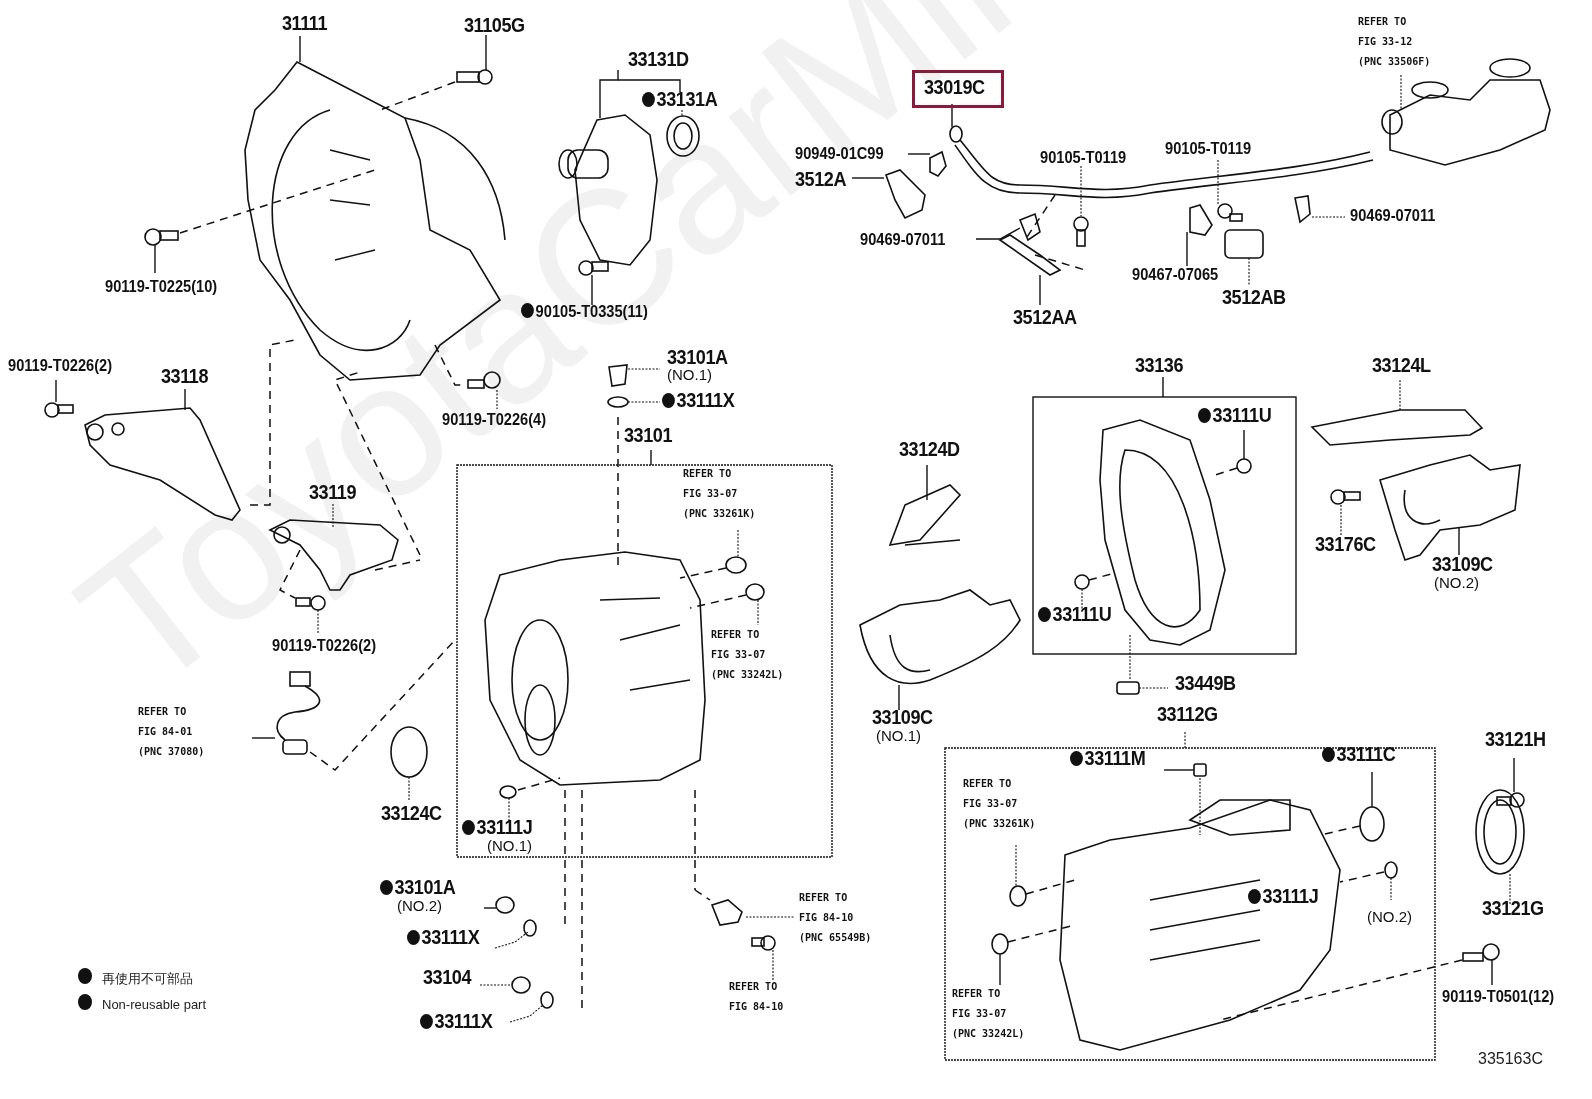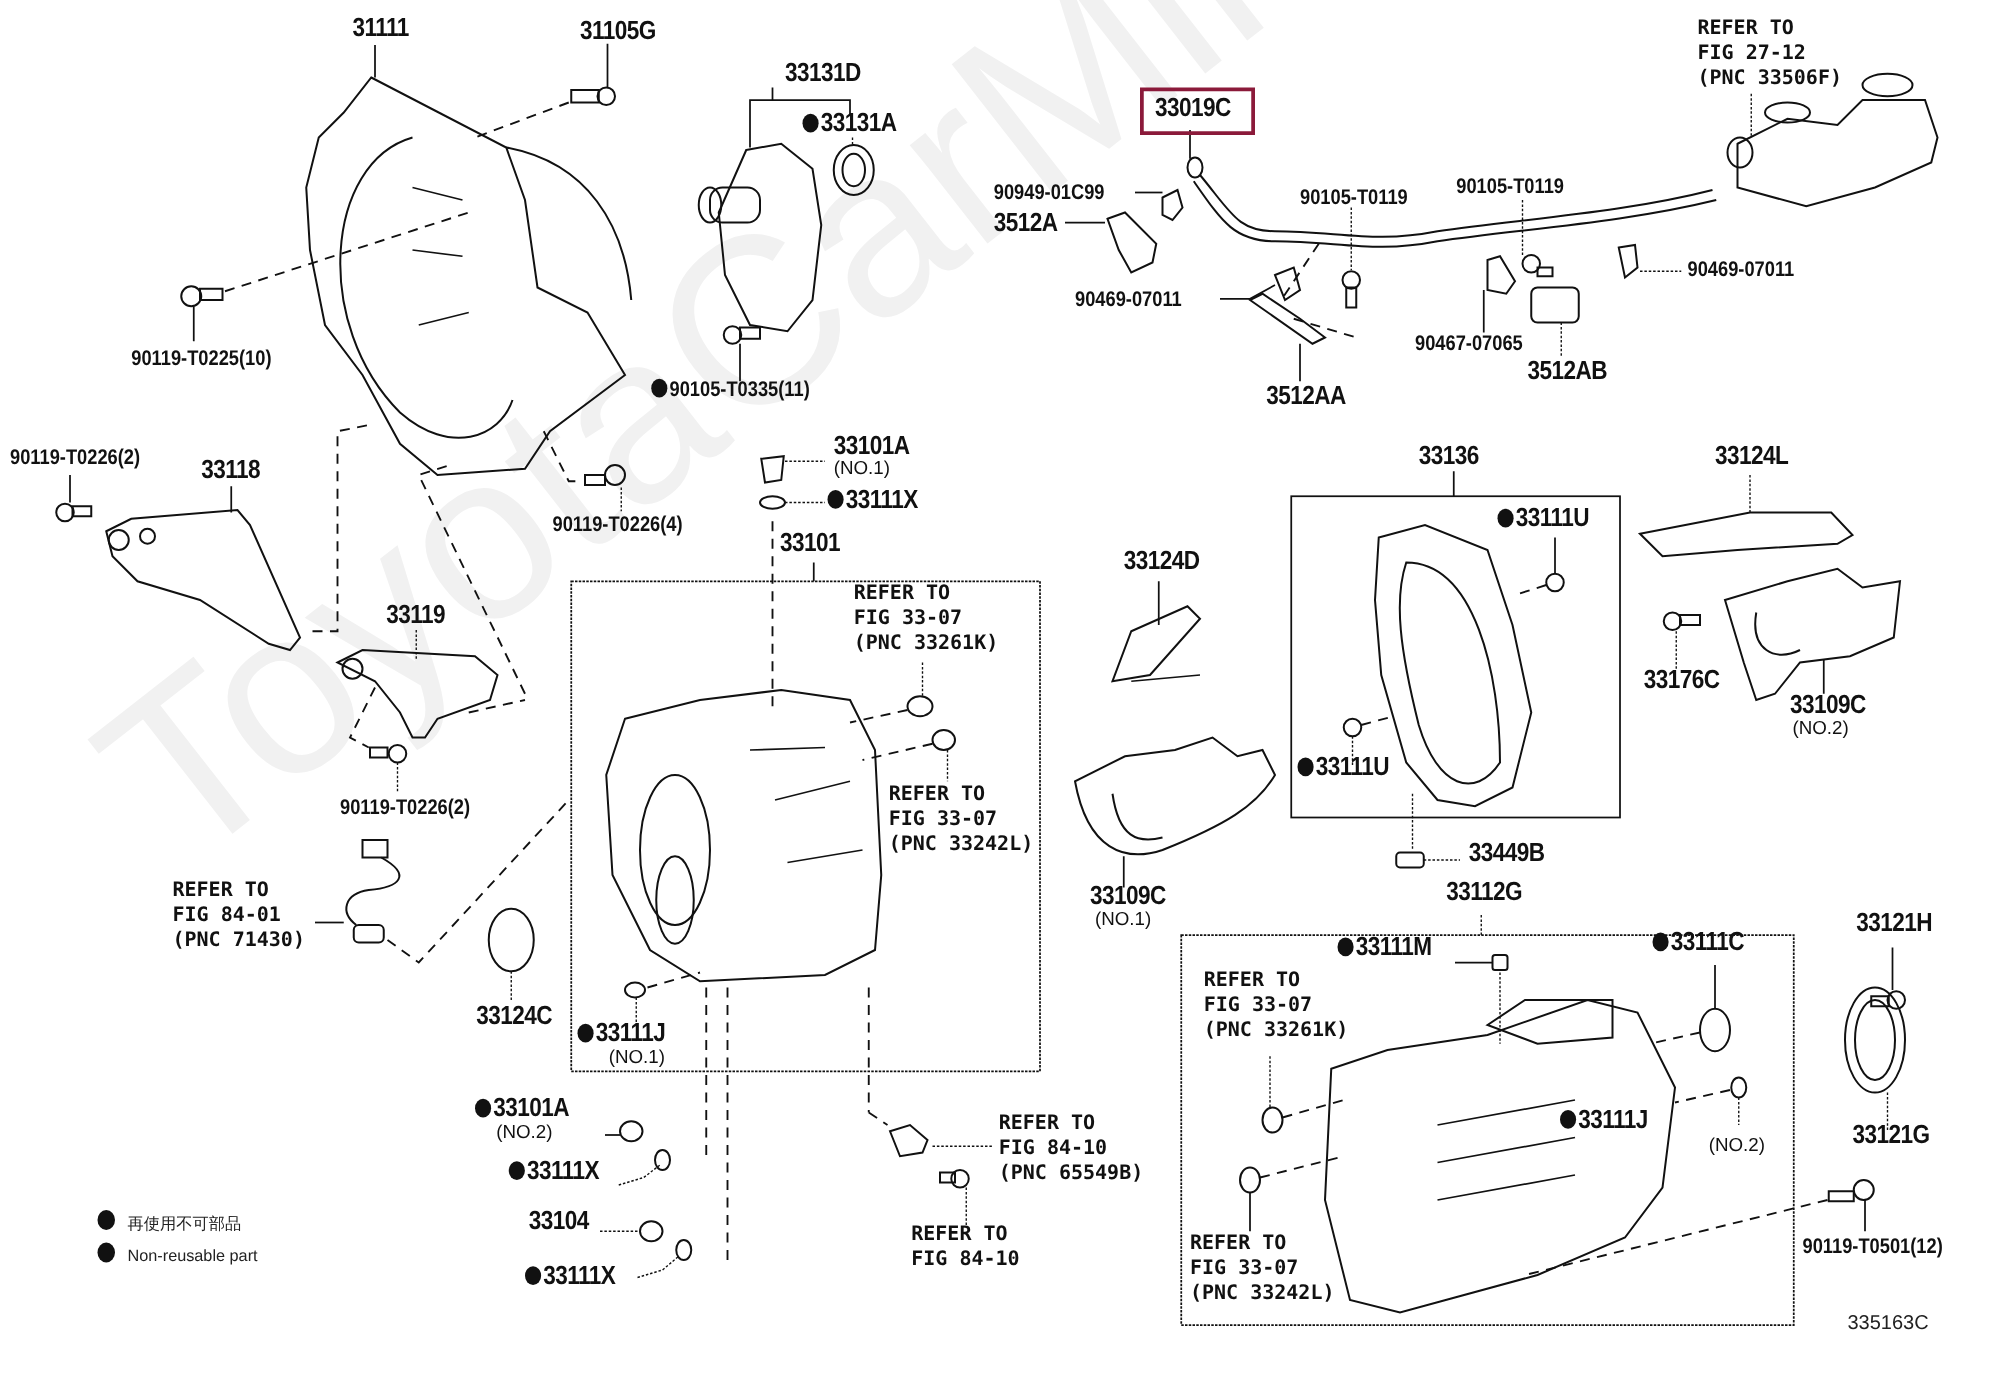--- a/index.html
+++ b/index.html
@@ -2,21 +2,21 @@
 <html><head>
 <meta charset="utf-8">
 <style>
   html, body { margin: 0; padding: 0; background: #ffffff; }
   body { width: 1592px; height: 1099px; position: relative; overflow: hidden;
          font-family: "DejaVu Sans Mono", monospace; color: #111; }
   #diagram { position: absolute; left: 0; top: 0; width: 1592px; height: 1099px; }
   .lbl { position: absolute; white-space: nowrap; font-family: "Liberation Sans Narrow", "Liberation Sans", sans-serif;
          font-weight: bold; font-size: 21px; letter-spacing: -0.5px; line-height: 1; color: #111; transform: scaleX(0.86); transform-origin: left top; }
   .lbl.small { font-size: 17px; font-weight: bold; letter-spacing: 0; }
-  .lbl.ref { font-family: "DejaVu Sans Mono", monospace; font-size: 16px; font-weight: bold; transform: none; letter-spacing: 0; line-height: 20px; }
+  .lbl.ref { font-family: "DejaVu Sans Mono", monospace; font-size: 10px; font-weight: bold; transform: none; letter-spacing: 0; line-height: 20px; }
   .lbl.sub { font-family: "Liberation Sans", sans-serif; font-weight: normal; font-size: 15px; transform: none; letter-spacing: 0; }
   .dot { display: inline-block; width: 15px; height: 15px; border-radius: 50%; background: #111; vertical-align: -1px; margin-right: 2px; }
   .hl { position: absolute; border: 3px solid #8b1a3a; }
   .legend { position: absolute; left: 78px; top: 966px; font-family: "Liberation Sans", sans-serif; font-size: 13px; line-height: 26px; color: #222; }
   .legend .dot { width: 14px; height: 16px; margin-right: 10px; }
   .figid { position: absolute; left: 1478px; top: 1050px; font-family: "Liberation Sans", sans-serif; font-size: 16px; color: #222; }
   .wm { position: absolute; left: 40px; top: 560px; font-family: "Liberation Sans", sans-serif; font-size: 190px; color: #f1f1f1;
         transform: rotate(-38deg); transform-origin: left top; white-space: nowrap; pointer-events: none; }
   svg .p { fill: none; stroke: #111; stroke-width: 1.6; }
   svg .d { fill: none; stroke: #111; stroke-width: 1.5; stroke-dasharray: 8 6; }
@@ -358,21 +358,21 @@
 <div class="lbl small" style="left:860px;top:231px">90469-07011</div>
 <div class="lbl small" style="left:1040px;top:149px">90105-T0119</div>
 <div class="lbl small" style="left:1165px;top:140px">90105-T0119</div>
 <div class="lbl small" style="left:1350px;top:207px">90469-07011</div>
 <div class="lbl small" style="left:1132px;top:266px">90467-07065</div>
 <div class="lbl" style="left:1222px;top:286px">3512AB</div>
 <div class="lbl" style="left:1013px;top:306px">3512AA</div>
 
 <div class="lbl ref" style="left:1358px;top:12px">
   <div>REFER TO</div>
-  <div>FIG 27-12</div>
+  <div>FIG 33-12</div>
   <div>(PNC 33506F)</div>
 </div>
 
 <div class="lbl small" style="left:8px;top:357px">90119-T0226(2)</div>
 <div class="lbl" style="left:161px;top:365px">33118</div>
 <div class="lbl" style="left:309px;top:481px">33119</div>
 <div class="lbl small" style="left:272px;top:637px">90119-T0226(2)</div>
 <div class="lbl small" style="left:442px;top:411px">90119-T0226(4)</div>
 
 <div class="lbl" style="left:667px;top:346px">33101A</div>
@@ -387,21 +387,21 @@
 </div>
 <div class="lbl ref" style="left:711px;top:625px">
   <div>REFER TO</div>
   <div>FIG 33-07</div>
   <div>(PNC 33242L)</div>
 </div>
 
 <div class="lbl ref" style="left:138px;top:702px">
   <div>REFER TO</div>
   <div>FIG 84-01</div>
-  <div>(PNC 71430)</div>
+  <div>(PNC 37080)</div>
 </div>
 <div class="lbl" style="left:381px;top:802px">33124C</div>
 <div class="lbl" style="left:462px;top:816px"><span class="dot"></span><span>33111J</span></div>
 <div class="lbl sub" style="left:487px;top:838px">(NO.1)</div>
 
 <div class="lbl" style="left:380px;top:876px"><span class="dot"></span><span>33101A</span></div>
 <div class="lbl sub" style="left:397px;top:898px">(NO.2)</div>
 <div class="lbl" style="left:407px;top:926px"><span class="dot"></span><span>33111X</span></div>
 <div class="lbl" style="left:423px;top:966px">33104</div>
 <div class="lbl" style="left:420px;top:1010px"><span class="dot"></span><span>33111X</span></div>

